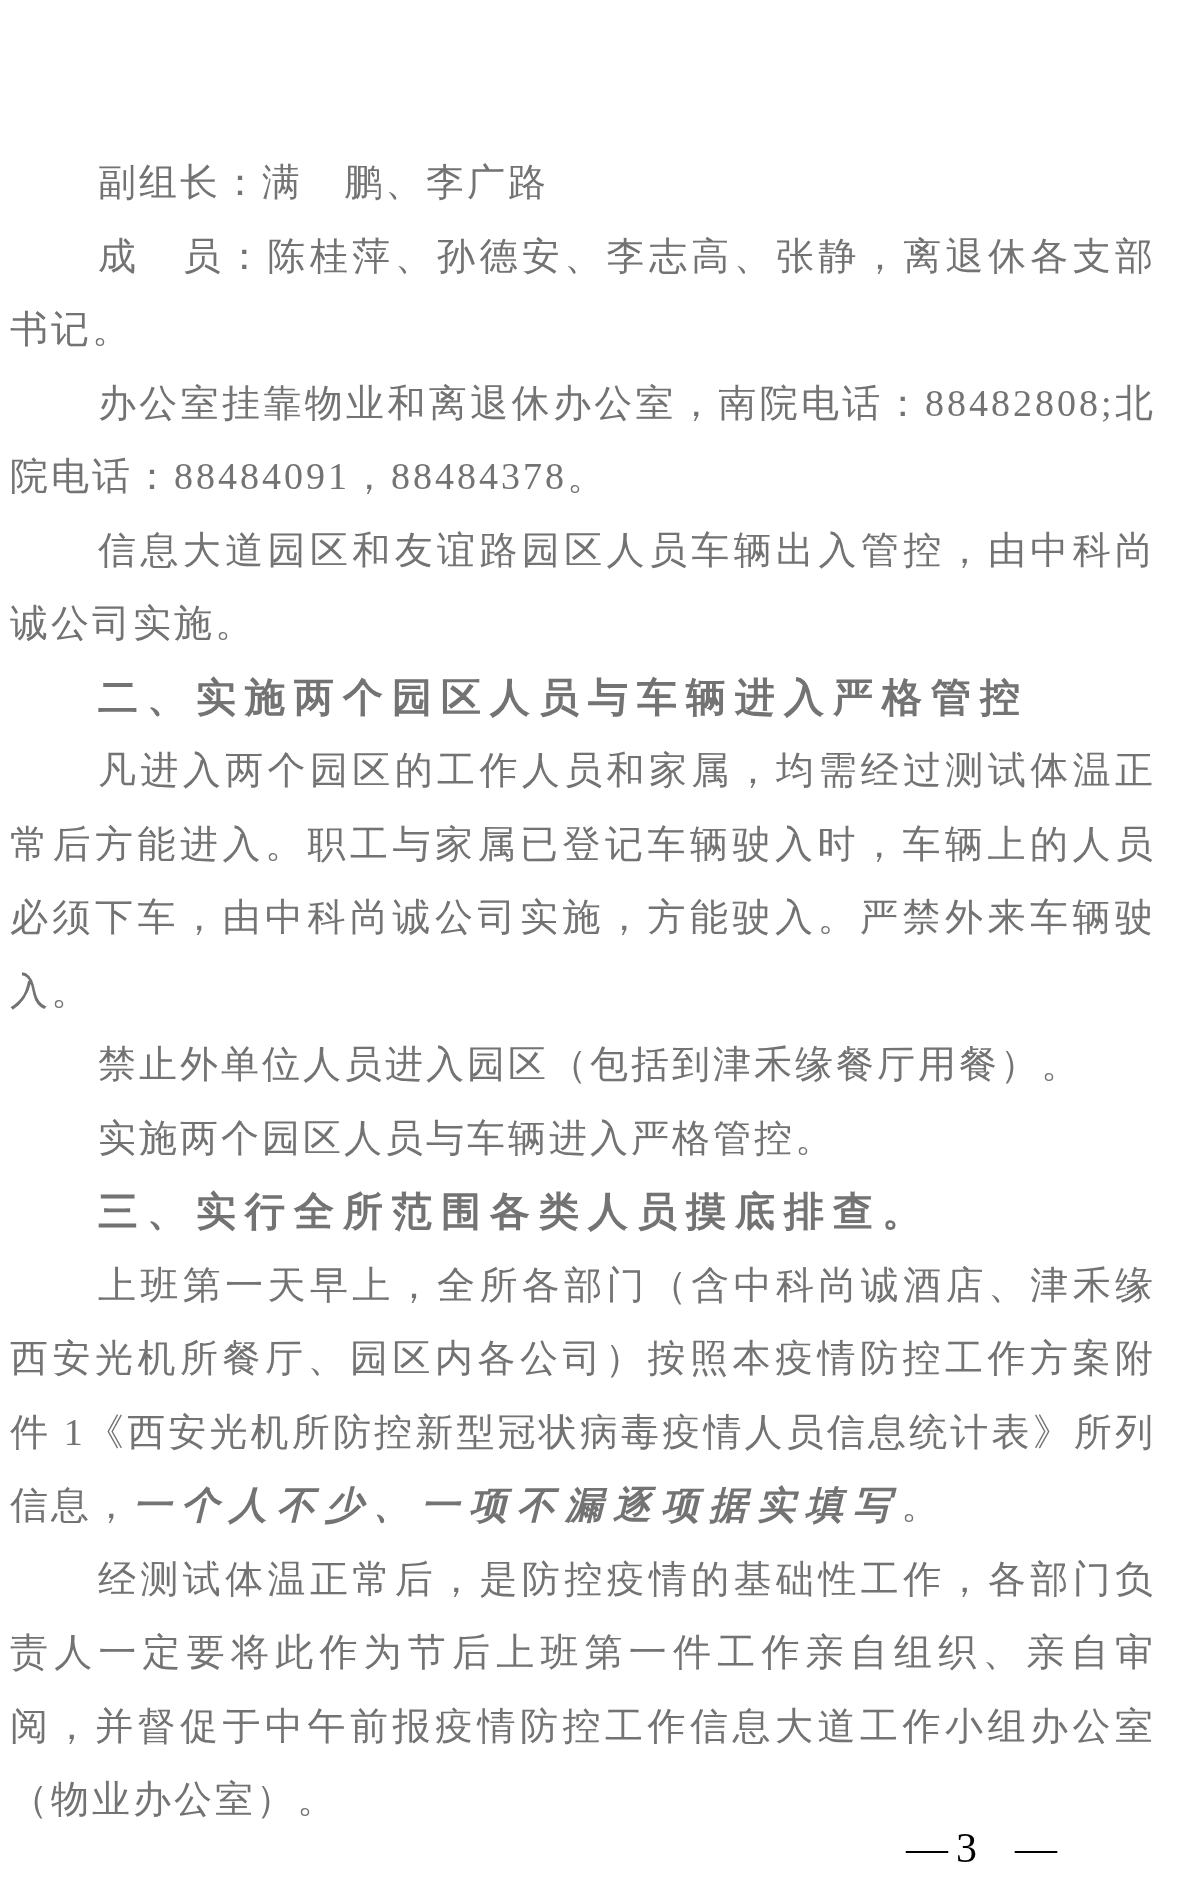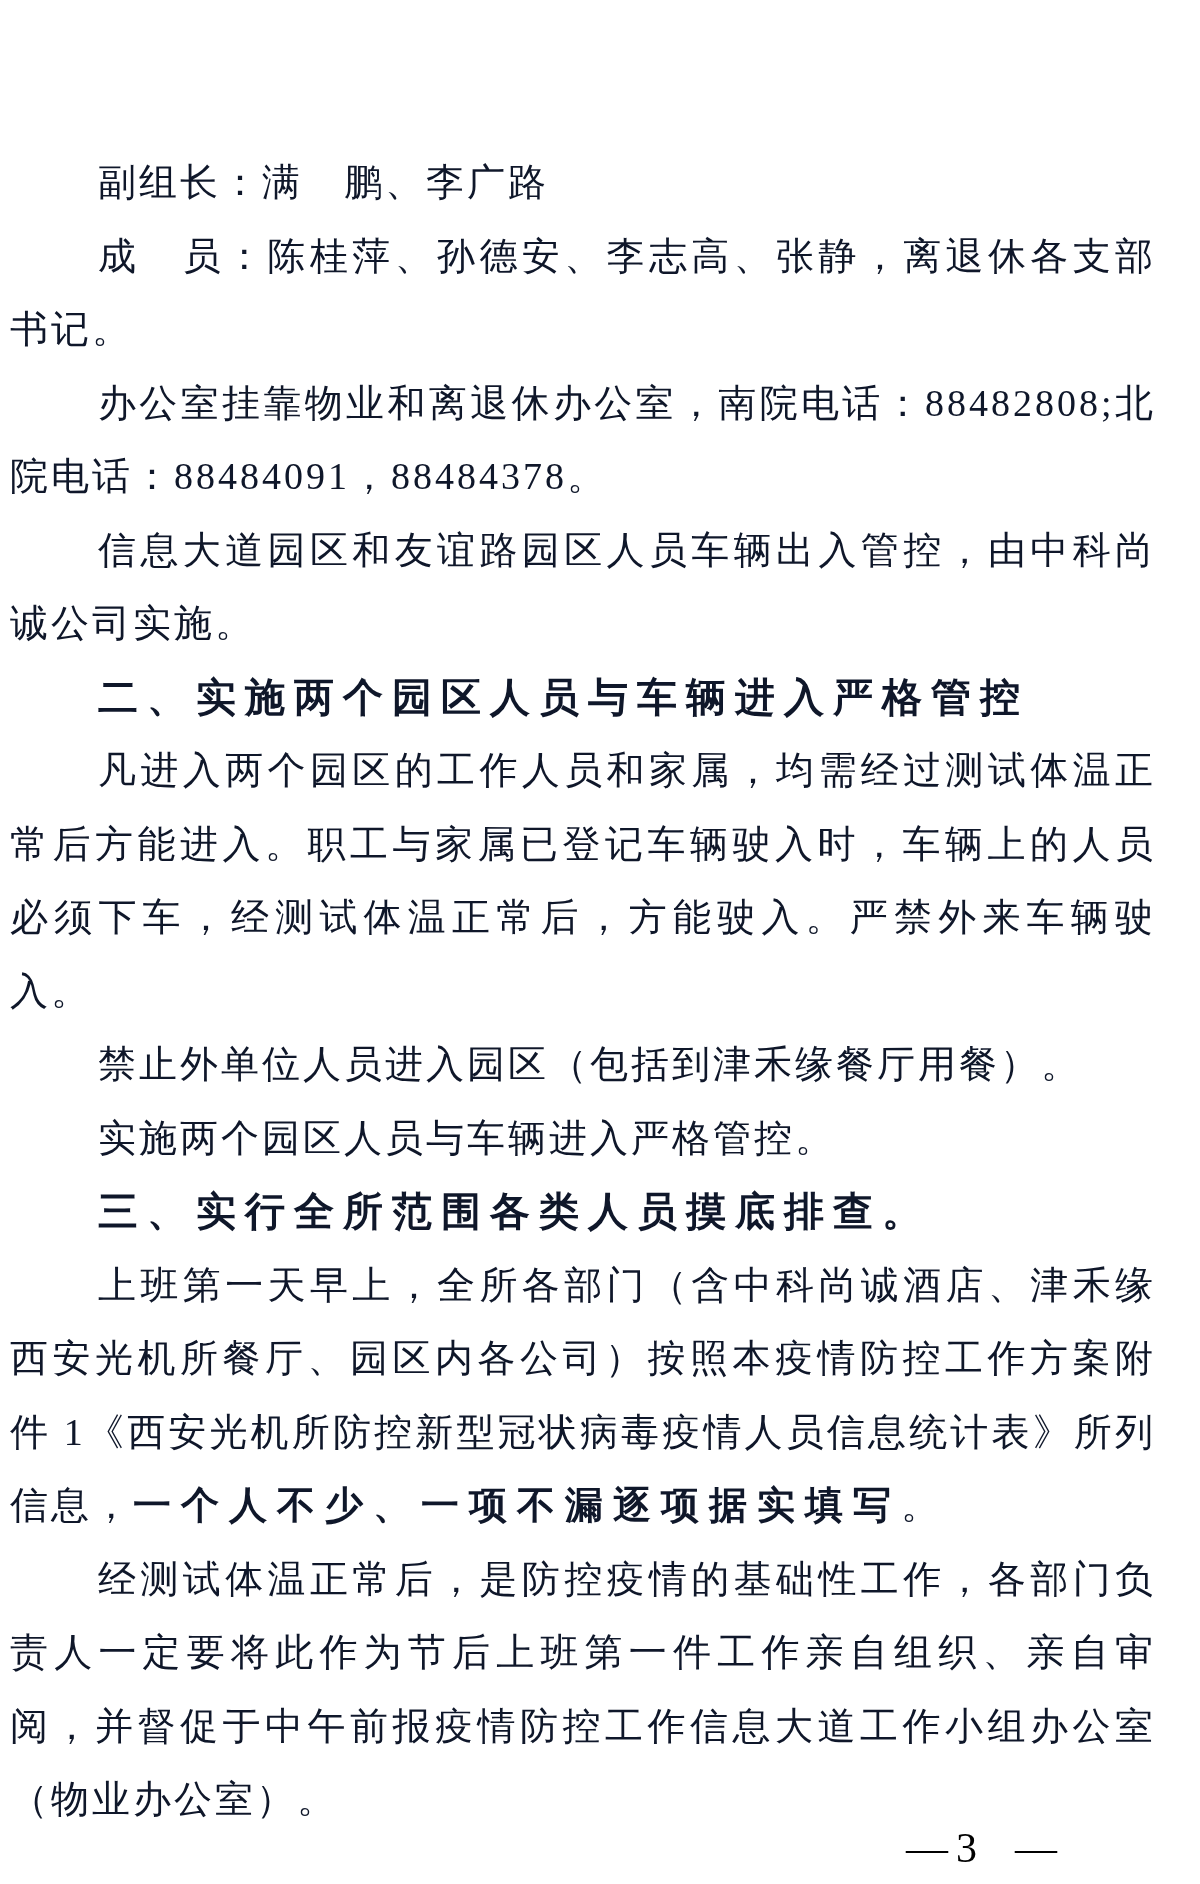--- a/index.html
+++ b/index.html
@@ -22,34 +22,35 @@
     top: 146px;
   }
   .para {
     margin: 0;
     font-family: "Liberation Serif", "DejaVu Serif", serif;
     font-size: 38px;
     line-height: 73.5px;
     letter-spacing: 3px;
     text-align: justify;
     text-indent: 88px;
-    color: #0f172a;
+    color: #737373;
   }
   .heading {
     font-family: "Liberation Sans", "DejaVu Sans", sans-serif;
     font-weight: 700;
     font-size: 40px;
     letter-spacing: 9px;
     text-align: left;
     text-indent: 88px;
   }
   .inline-bold {
     font-family: "Liberation Sans", "DejaVu Sans", sans-serif;
     font-weight: 700;
     letter-spacing: 10px;
+    font-style: italic;
   }
   .footer {
     position: absolute;
     left: 906px;
     top: 1824px;
     display: flex;
     align-items: center;
     font-family: "Liberation Serif", "DejaVu Serif", serif;
     font-size: 42px;
     color: #000000;
@@ -68,21 +69,21 @@
     <p class="para">副组长：满　鹏、李广路</p>
 
     <p class="para">成　员：陈桂萍、孙德安、李志高、张静，离退休各支部书记。</p>
 
     <p class="para">办公室挂靠物业和离退休办公室，南院电话：88482808;北院电话：88484091，88484378。</p>
 
     <p class="para">信息大道园区和友谊路园区人员车辆出入管控，由中科尚诚公司实施。</p>
 
     <p class="para heading">二、实施两个园区人员与车辆进入严格管控</p>
 
-    <p class="para">凡进入两个园区的工作人员和家属，均需经过测试体温正常后方能进入。职工与家属已登记车辆驶入时，车辆上的人员必须下车，经测试体温正常后，方能驶入。严禁外来车辆驶入。</p>
+    <p class="para">凡进入两个园区的工作人员和家属，均需经过测试体温正常后方能进入。职工与家属已登记车辆驶入时，车辆上的人员必须下车，由中科尚诚公司实施，方能驶入。严禁外来车辆驶入。</p>
 
     <p class="para">禁止外单位人员进入园区（包括到津禾缘餐厅用餐）。</p>
 
     <p class="para">实施两个园区人员与车辆进入严格管控。</p>
 
     <p class="para heading">三、实行全所范围各类人员摸底排查。</p>
 
     <p class="para"><span>上班第一天早上，全所各部门（含中科尚诚酒店、津禾缘西安光机所餐厅、园区内各公司）按照本疫情防控工作方案附件 1《西安光机所防控新型冠状病毒疫情人员信息统计表》所列信息，</span><span class="inline-bold">一个人不少、一项不漏逐项据实填写</span><span>。</span></p>
 
     <p class="para">经测试体温正常后，是防控疫情的基础性工作，各部门负责人一定要将此作为节后上班第一件工作亲自组织、亲自审阅，并督促于中午前报疫情防控工作信息大道工作小组办公室（物业办公室）。</p>

